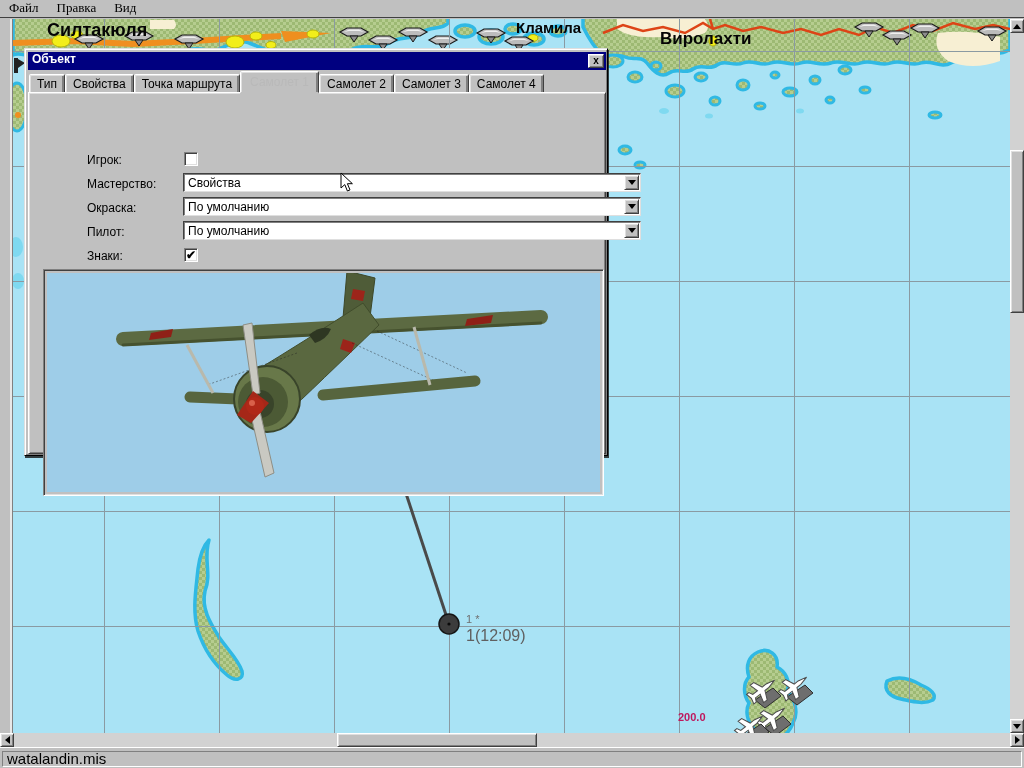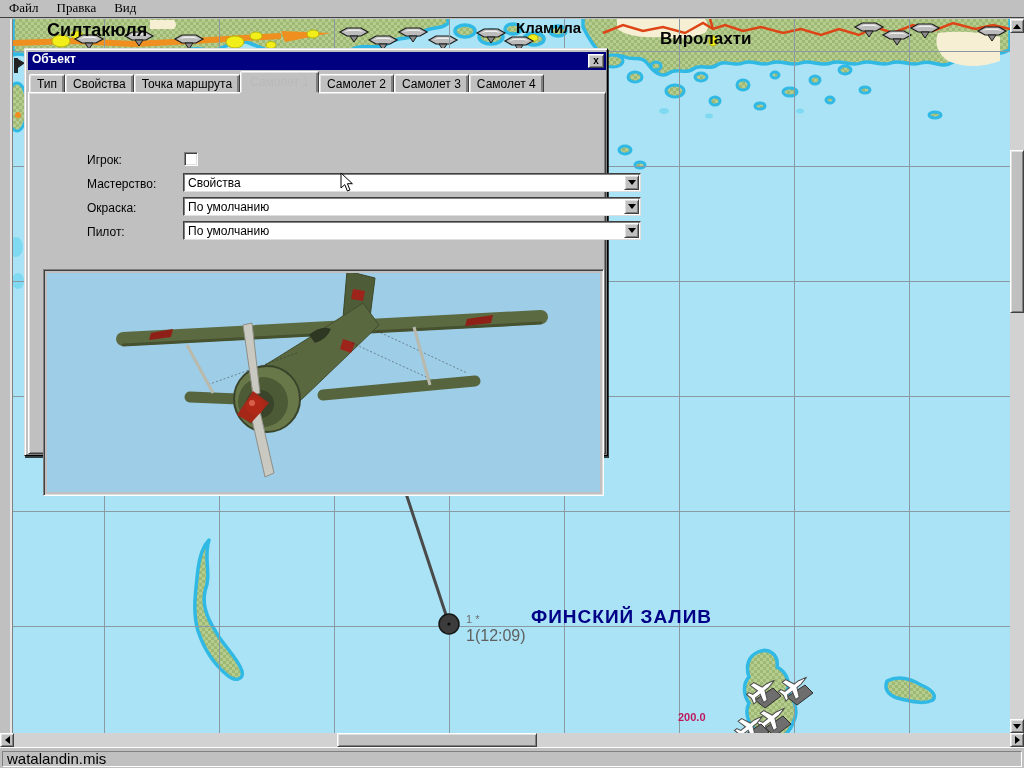--- a/index.html
+++ b/index.html
@@ -240,21 +240,20 @@
       <use href="#wplane" x="749" y="671"></use>
       <use href="#wplane" x="781" y="668"></use>
       <use href="#wplane" x="759" y="699"></use>
       <use href="#wplane" x="737" y="707"></use>
     </g>
   </svg>
 
   <div class="maplabel" id="lbl-siltakyulya">Силтакюля</div>
   <div class="maplabel" id="lbl-klamila">Кламила</div>
   <div class="maplabel" id="lbl-virolahti">Виролахти</div>
-  <div class="maplabel" id="lbl-sea">ФИНСКИЙ ЗАЛИВ</div>
   <div class="maplabel" id="lbl-scale">200.0</div>
   <div class="maplabel" id="lbl-wp1">1 *</div>
   <div class="maplabel" id="lbl-wp2">1(12:09)</div>
 </div>
 
 <div id="vscroll">
   <div class="sbtn btn3d" style="left:0;top:0;">
       <div class="tri tri-up"></div>
     </div>
   <div id="vthumb" class="btn3d"></div>
@@ -322,20 +321,24 @@
     <div class="frow" style="top:130px;">
       <span class="flabel">Пилот:</span>
       <div class="dropdown">
         <span class="dval">По умолчанию</span>
         <div class="darrow btn3d">
             <div class="tri tri-down"></div>
           </div>
       </div>
     </div>
 
+    <div class="frow" style="top:154px;">
+      <span class="flabel">Знаки:</span>
+      <div class="checkbox">✔</div>
+    </div>
 
     <div id="preview">
       <div id="preview-inner">
         <svg width="553" height="219" viewBox="0 0 553 219">
 
           <line x1="76" y1="66" x2="494" y2="44" stroke="#5c6a42" stroke-width="14" stroke-linecap="round"></line>
           <line x1="76" y1="72" x2="494" y2="50" stroke="#46522f" stroke-width="3" stroke-linecap="round"></line>
           <polygon points="104,60 126,56 124,64 102,67" fill="#8f2017"></polygon>
           <polygon points="420,46 446,42 444,50 418,53" fill="#8f2017"></polygon>
 

